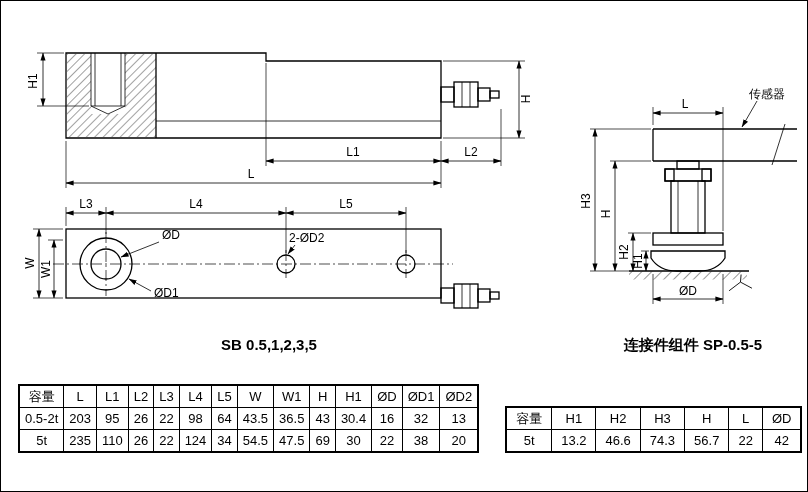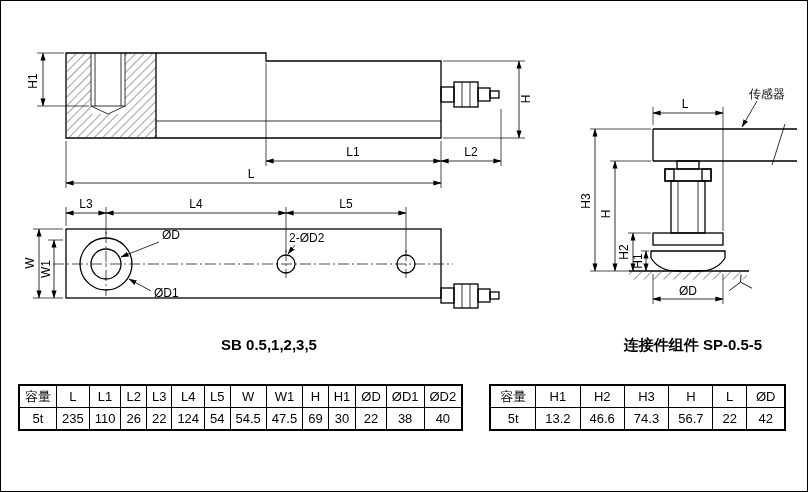--- a/index.html
+++ b/index.html
@@ -272,34 +272,50 @@
             <th>W1</th>
             <th>H</th>
             <th>H1</th>
             <th>ØD</th>
             <th>ØD1</th>
             <th>ØD2</th>
           </tr>
         </thead>
         <tbody>
           <tr>
+            <td>0.5-2t</td>
+            <td>203</td>
+            <td>95</td>
+            <td>26</td>
+            <td>22</td>
+            <td>98</td>
+            <td>64</td>
+            <td>43.5</td>
+            <td>36.5</td>
+            <td>43</td>
+            <td>30.4</td>
+            <td>16</td>
+            <td>32</td>
+            <td>13</td>
+          </tr>
+          <tr>
             <td>5t</td>
             <td>235</td>
             <td>110</td>
             <td>26</td>
             <td>22</td>
             <td>124</td>
-            <td>54</td>
+            <td>34</td>
             <td>54.5</td>
             <td>47.5</td>
             <td>69</td>
             <td>30</td>
             <td>22</td>
             <td>38</td>
-            <td>40</td>
+            <td>20</td>
           </tr>
         </tbody>
       </table>
     <table id="tbl-sp" class="dim-table">
         <thead>
           <tr>
             <th>容量</th>
             <th>H1</th>
             <th>H2</th>
             <th>H3</th>

